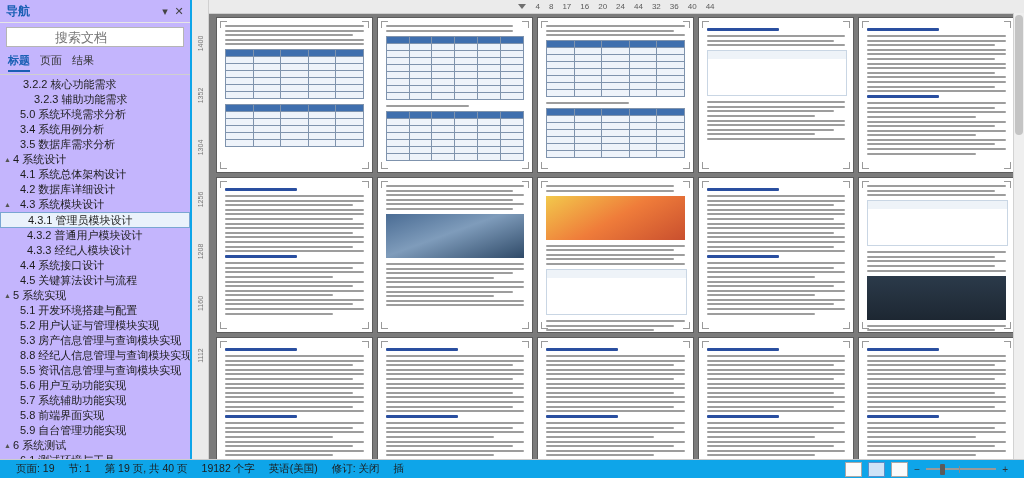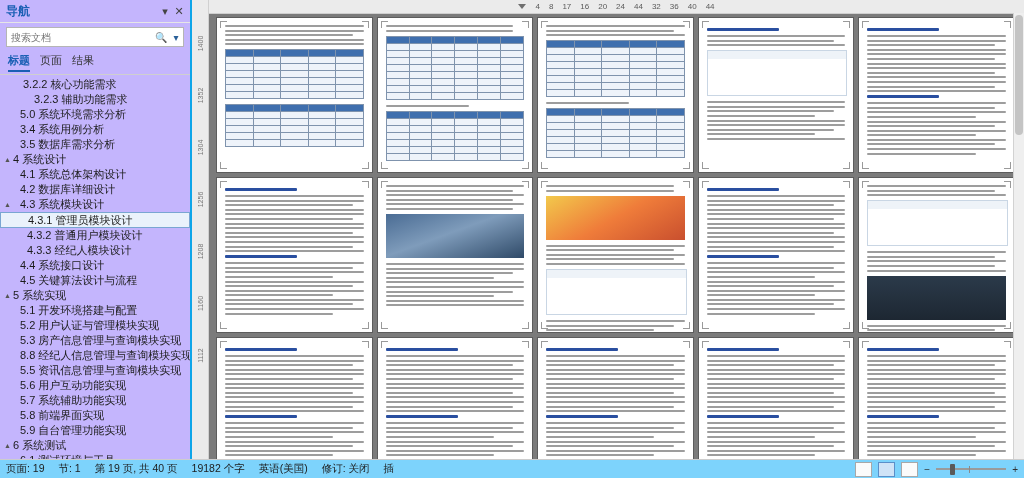--- a/index.html
+++ b/index.html
@@ -62,26 +62,27 @@
     display: flex;
     align-items: center;
     border: 1px solid #b5b5b5;
     background: #fff;
     height: 18px;
   }
   .search-input {
     flex: 1;
     border: 0;
     outline: 0;
-    font-size: 10px;
+    font-size: 13px;
     padding: 0 4px;
     color: #808080;
     font-family: "Liberation Sans", sans-serif;
     background: transparent;
     height: 16px;
+    margin-left: 44px;
   }
   .search-icon, .search-caret {
     width: 14px;
     text-align: center;
     font-size: 10px;
     color: #2a6099;
   }
   .nav-tabs {
     display: flex;
     gap: 10px;
@@ -234,27 +235,27 @@
     height: 4px;
     background: #eef3fa;
   }
   .tbl tr:first-child td {
     background: #3f6fae;
   }
 
   
   .status-bar {
     height: 18px;
-    background: #7dd3fc;
+    background: #0ea5e9;
     border-top: 1px solid #cdcdcd;
     display: flex;
     align-items: center;
     font-size: 10.5px;
     color: #1c1c1c;
-    padding: 0 6px;
+    padding: 0 16px;
     gap: 14px;
   }
   .status-left { display: flex; gap: 14px; align-items: center; }
   .status-right { margin-left: auto; display: flex; align-items: center; gap: 6px; }
   .view-btn {
     width: 15px; height: 13px;
     border: 1px solid #a8a8a8;
     background: #fbfbfb;
     display: inline-block;
   }

